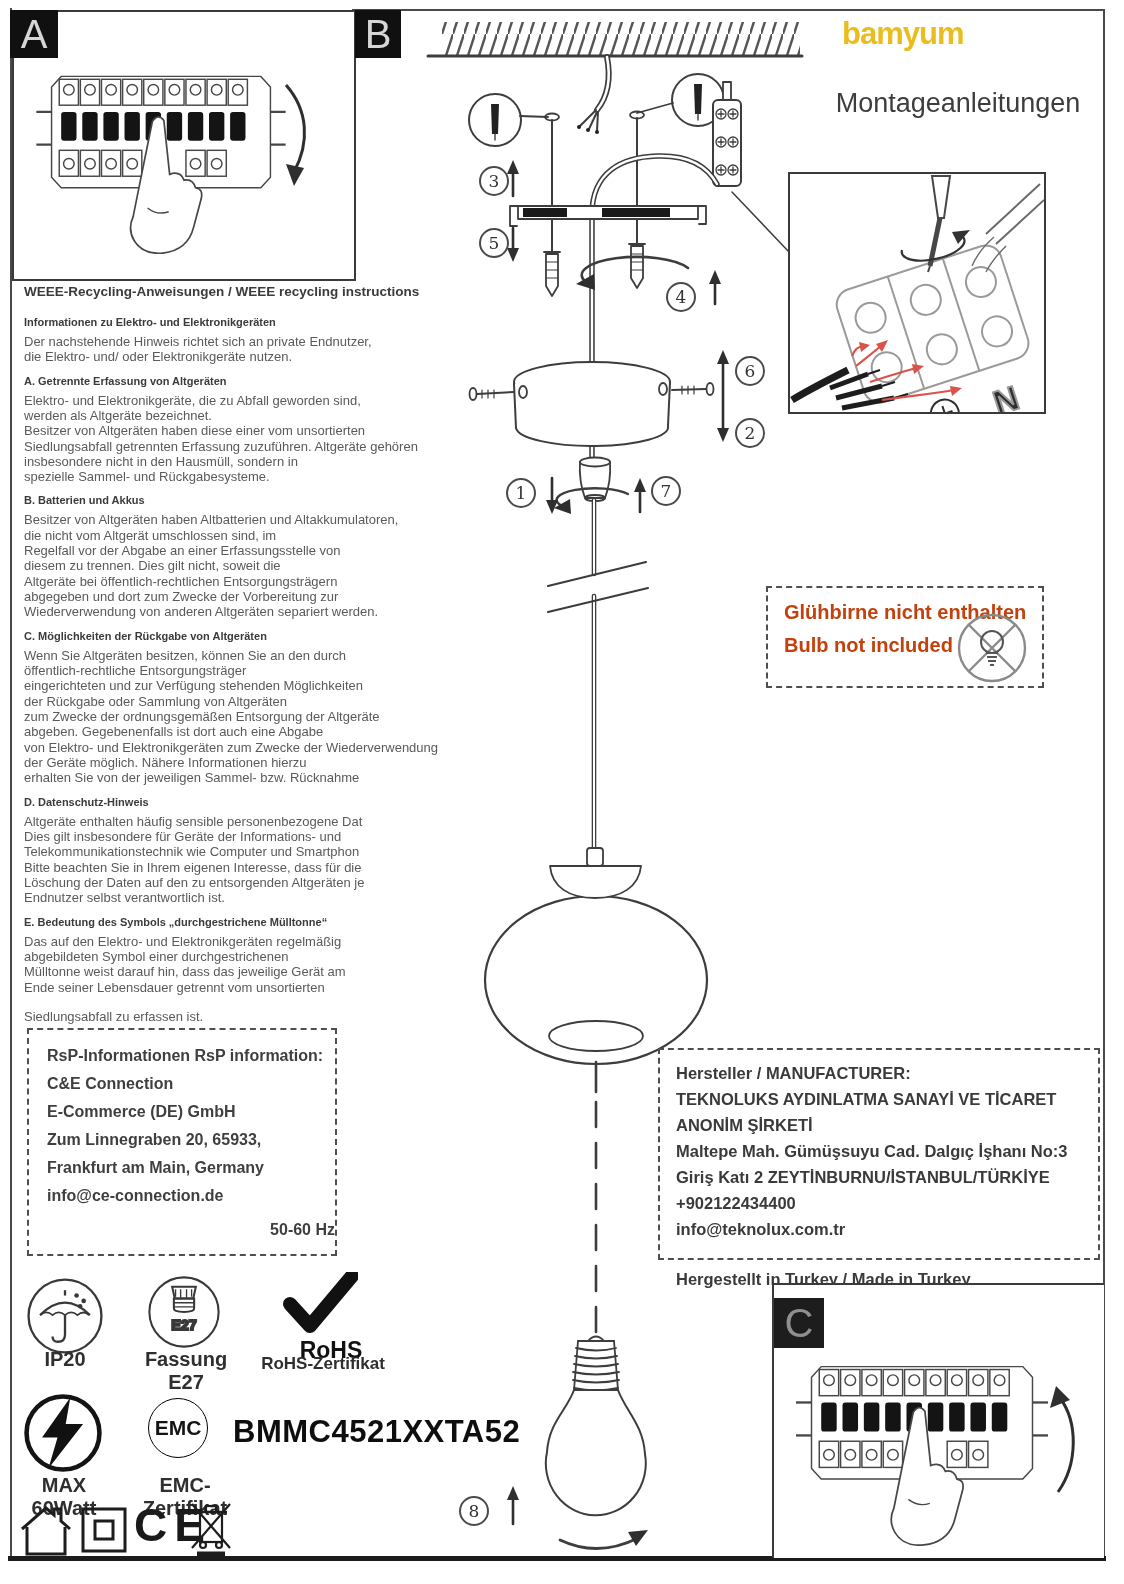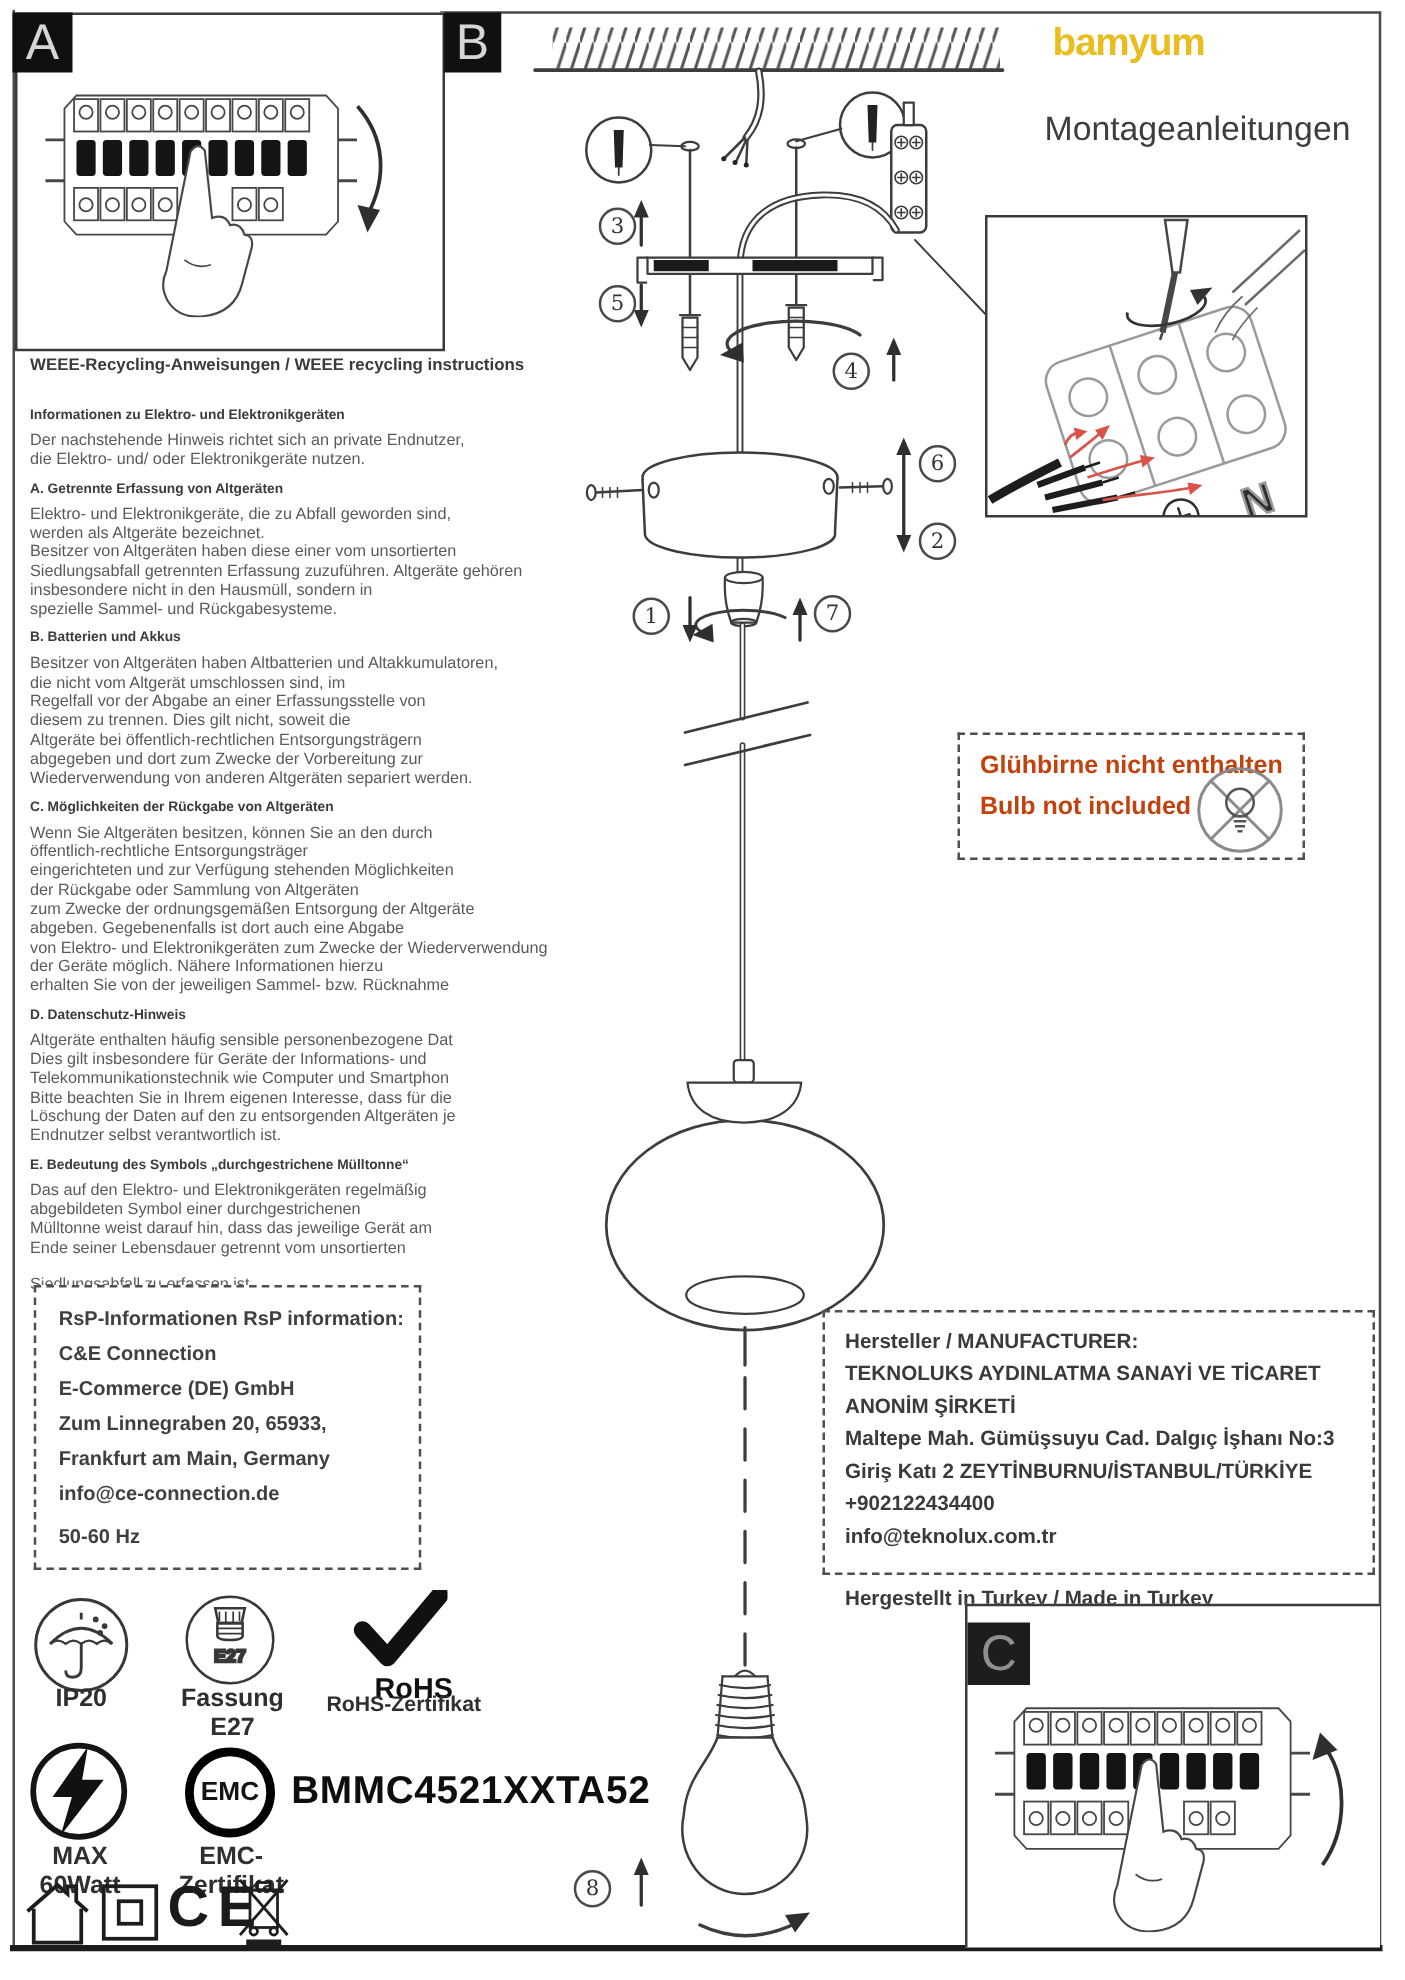--- a/index.html
+++ b/index.html
@@ -14,42 +14,42 @@
   .bottom-bar{background:#1c1c1c;}
   
   .sec-square{
     background:#101010;color:#d6d6d6;display:flex;align-items:center;justify-content:center;
     font-size:40px;font-weight:400;font-family:"Liberation Sans",sans-serif;
   }
   .sec-square.dim{background:#1d1d1d;color:#8f8f8f;}
   .illu-box{border:2px solid #3a3a3a;background:#fff;}
   
   .weee{width:424px;font-size:13px;line-height:1.18;color:#5a5a5a;}
-  .weee .w-title{font-size:13.5px;font-weight:700;color:#3b3b3b;margin-bottom:26px;}
+  .weee .w-title{font-size:13.5px;font-weight:700;color:#3b3b3b;margin-bottom:16px;}
   .weee .w-head{font-size:11px;font-weight:700;color:#3b3b3b;margin:10px 0 5px 0;}
   .weee .w-body{white-space:pre-line;}
   .weee .w-close{margin-top:14px;}
   
   .brand{font-size:31px;font-weight:800;letter-spacing:-1px;}
   .subtitles{width:300px;text-align:center;font-size:27px;font-weight:500;color:#3d3d3d;line-height:31px;}
   
   .dash-box{border:2px dashed #4f4f4f;background:#fff;box-sizing:border-box;}
   .bulb-note{font-size:20px;font-weight:600;color:#c2410c;line-height:33px;}
   .rsp{font-size:16px;font-weight:600;color:#3f3f3f;line-height:28px;}
   .manu{font-size:16.5px;font-weight:700;color:#3a3a3a;line-height:26px;}
   
   .step-num{
     width:26px;height:26px;border:2px solid #4a4a4a;border-radius:50%;
     text-align:center;line-height:26px;font-size:17px;color:#333;
     font-family:"DejaVu Serif",serif;background:#fff;
   }
   
   .cert-label{font-weight:700;color:#2f2f2f;text-align:center;}
   .emc-ring{
-    width:58px;height:58px;border:7px solid #000000;border-radius:50%;
+    width:58px;height:58px;border:1px solid #000000;border-radius:50%;
     display:flex;align-items:center;justify-content:center;
     font-size:21px;font-weight:800;color:#141414;
   }
   .ce-text{font-size:46px;font-weight:700;color:#1a1a1a;letter-spacing:7px;}
   .model-code{font-size:31px;font-weight:800;color:#0e0e0e;letter-spacing:0.5px;}
   svg{display:block;}
   svg text{font-family:"Liberation Sans",sans-serif;}
 </style>
 </head>
 <body>
@@ -454,21 +454,21 @@
     </svg>
   </div>
 
   <div class="abs dash-box rsp" style="left:27px;top:1028px;width:310px;height:228px;padding:12px 0 0 18px;">
     <div>RsP-Informationen RsP information:</div>
     <div>C&amp;E Connection</div>
     <div>E-Commerce (DE) GmbH</div>
     <div>Zum Linnegraben 20, 65933,</div>
     <div>Frankfurt am Main, Germany</div>
     <div>info@ce-connection.de</div>
-    <div style="margin-top:6px;">50-60 Hz</div>
+    <div style="margin-top:6px;text-align:right;">50-60 Hz</div>
   </div>
 
   <div class="abs dash-box manu" style="left:658px;top:1048px;width:442px;height:212px;padding:10px 0 0 16px;">
     <div>Hersteller / MANUFACTURER:</div>
     <div>TEKNOLUKS AYDINLATMA SANAYİ VE TİCARET ANONİM ŞİRKETİ</div>
     <div>Maltepe Mah. Gümüşsuyu Cad. Dalgıç İşhanı No:3</div>
     <div>Giriş Katı 2 ZEYTİNBURNU/İSTANBUL/TÜRKİYE</div>
     <div>+902122434400</div>
     <div>info@teknolux.com.tr</div>
     <div style="margin-top:24px;">Hergestellt in Turkey / Made in Turkey</div>

